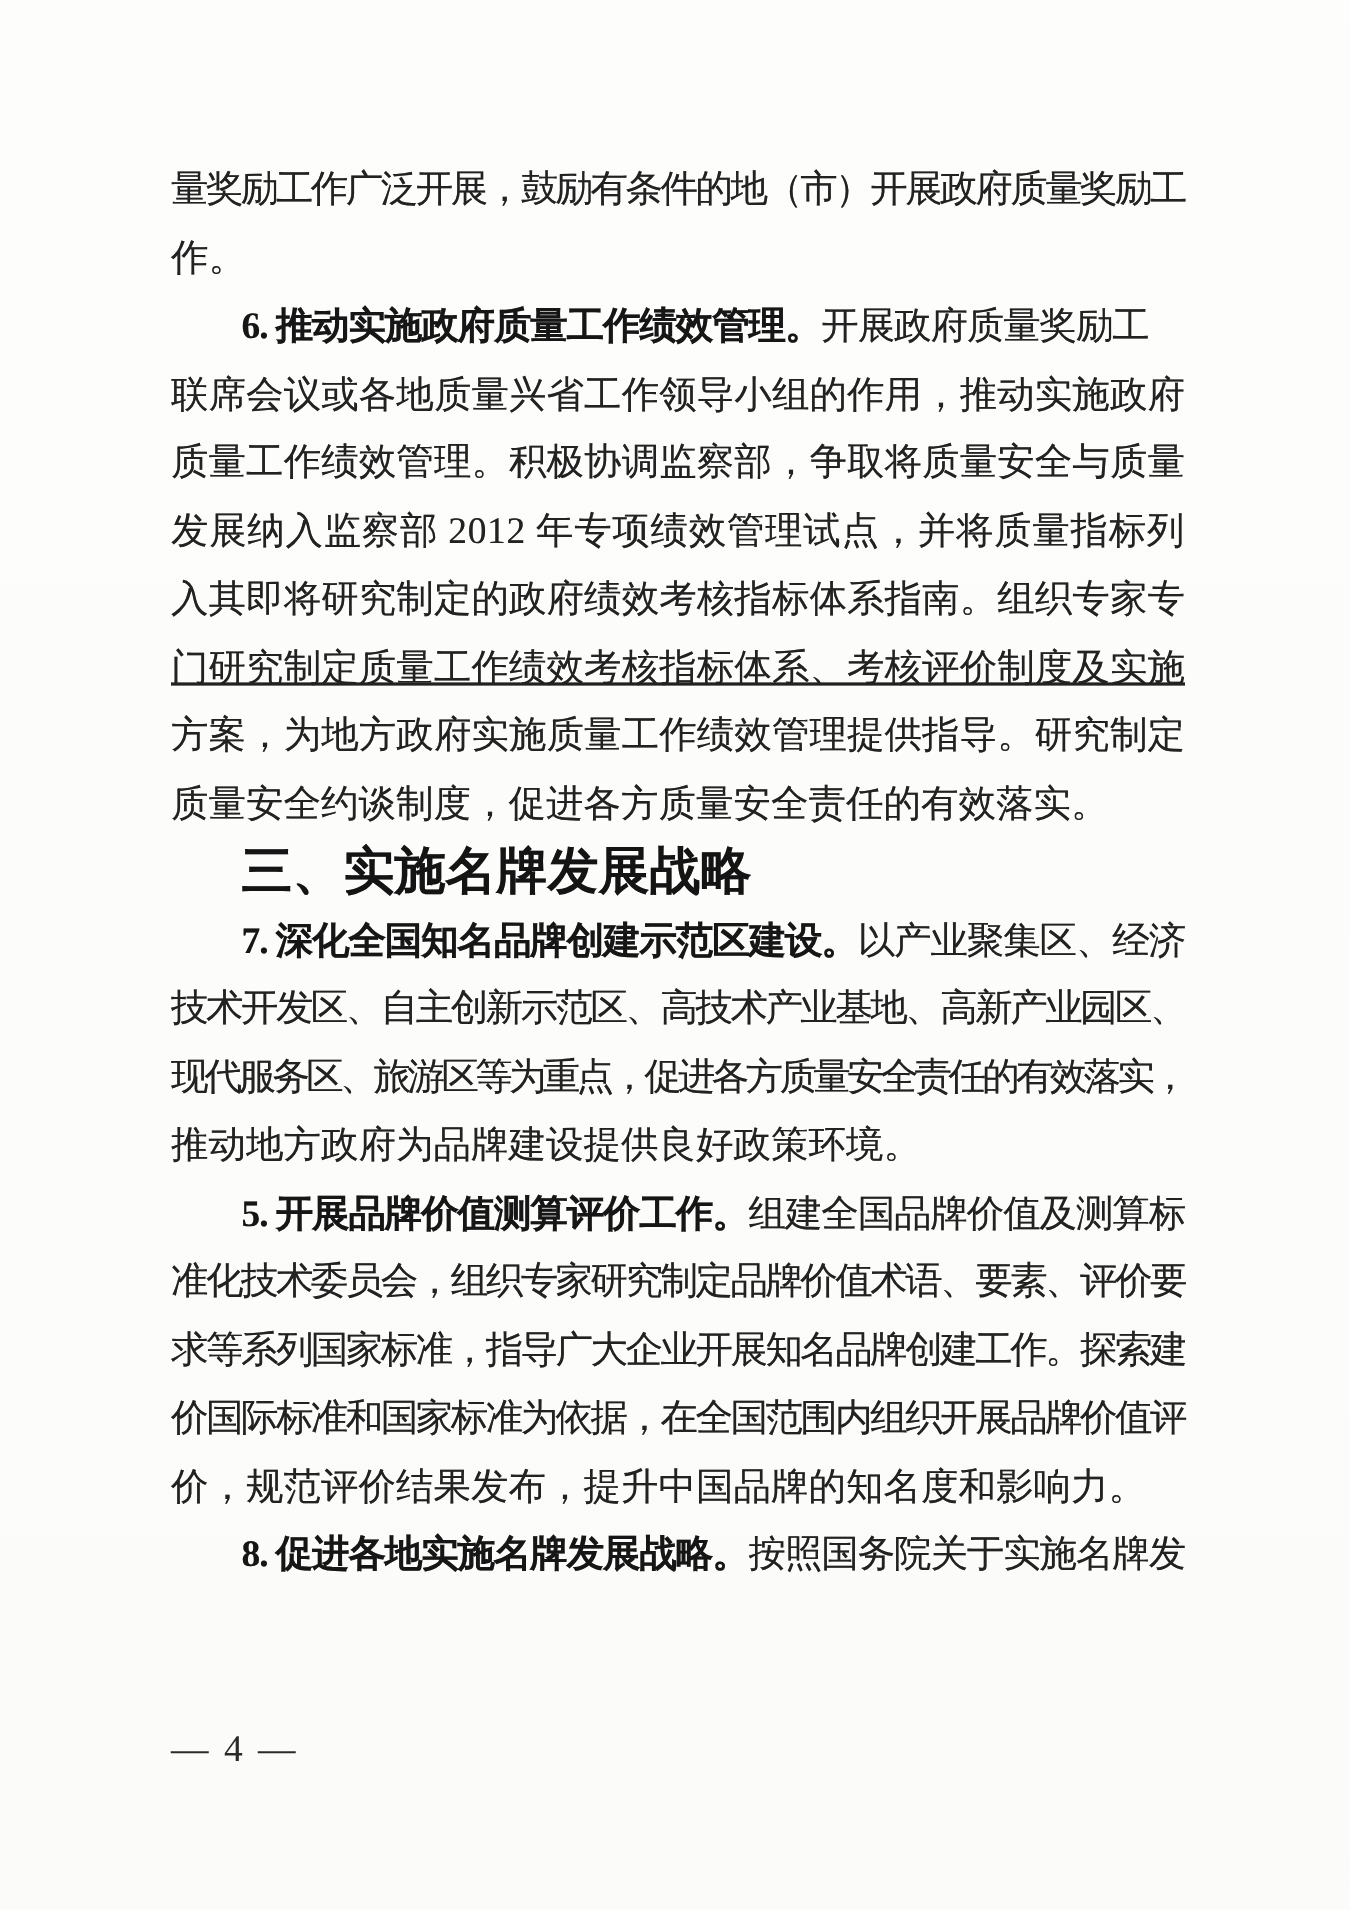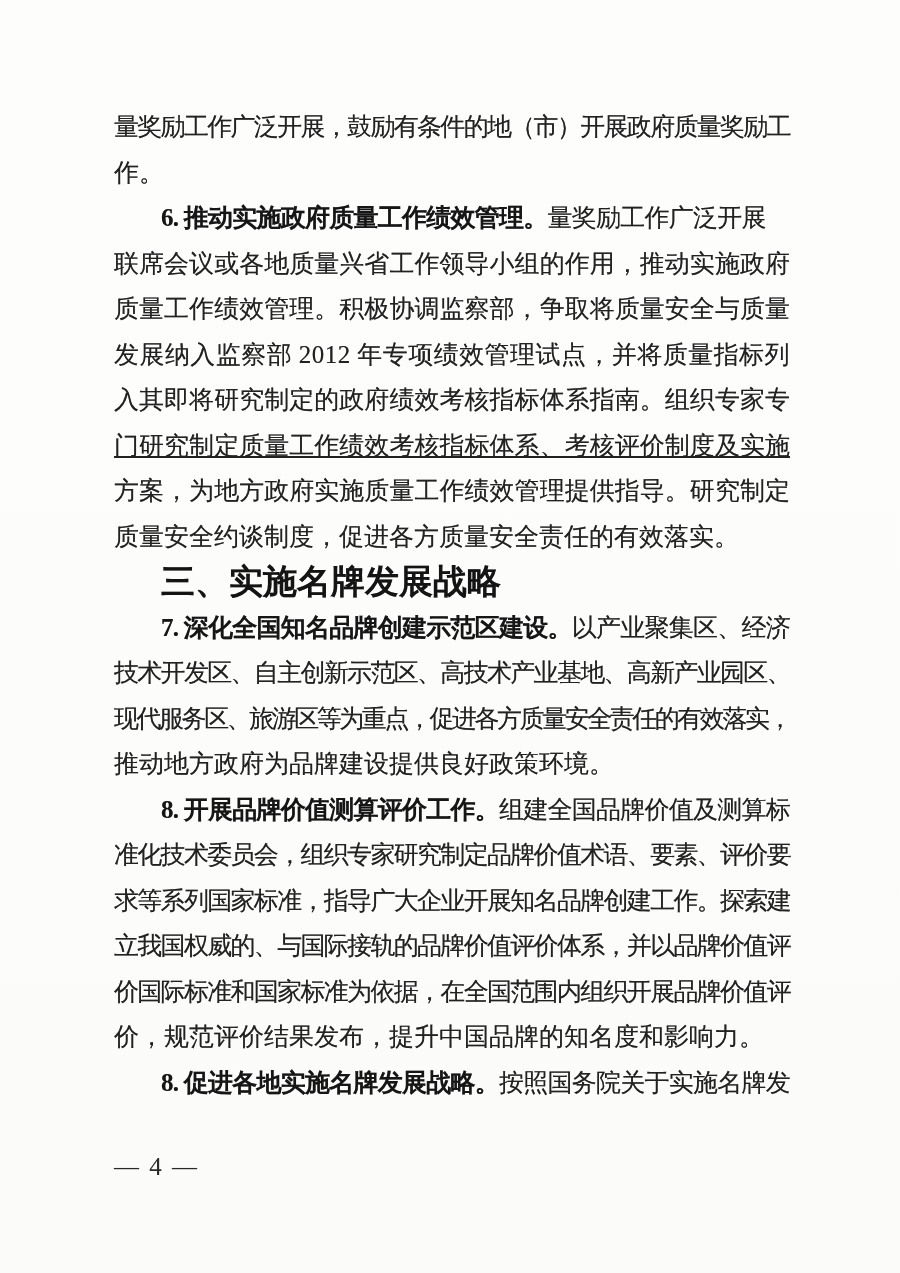--- a/index.html
+++ b/index.html
@@ -71,35 +71,34 @@
     color: #2a2a2a;
   }
 </style>
 </head>
 <body>
 
 <main class="scan-page">
   <div class="doc-body" id="doc-body">
       <div class="text-line" style="letter-spacing: -1.69px;"><span class="seg">量奖励工作广泛开展，鼓励有条件的地（市）开展政府质量奖励工</span></div>
       <div class="text-line"><span class="seg">作。</span></div>
-      <div class="text-line" style="letter-spacing: -0.75px;"><span class="indent-spacer"></span><span class="seg bold">6. 推动实施政府质量工作绩效管理。</span><span class="seg">量奖励工作广泛开展</span></div>
+      <div class="text-line" style="letter-spacing: -0.75px;"><span class="indent-spacer"></span><span class="seg bold">6. 推动实施政府质量工作绩效管理。</span><span class="seg">开展政府质量奖励工</span></div>
       <div class="text-line" style="letter-spacing: 0.037px;"><span class="seg">联席会议或各地质量兴省工作领导小组的作用，推动实施政府</span></div>
       <div class="text-line" style="letter-spacing: 0.037px;"><span class="seg">质量工作绩效管理。积极协调监察部，争取将质量安全与质量</span></div>
       <div class="text-line" style="letter-spacing: 0.45px;"><span class="seg">发展纳入监察部 2012 年专项绩效管理试点，并将质量指标列</span></div>
       <div class="text-line" style="letter-spacing: 0.037px;"><span class="seg">入其即将研究制定的政府绩效考核指标体系指南。组织专家专</span></div>
       <div class="text-line" style="letter-spacing: 0.037px; text-decoration: underline;"><span class="seg">门研究制定质量工作绩效考核指标体系、考核评价制度及实施</span></div>
       <div class="text-line" style="letter-spacing: 0.037px;"><span class="seg">方案，为地方政府实施质量工作绩效管理提供指导。研究制定</span></div>
       <div class="text-line"><span class="seg">质量安全约谈制度，促进各方质量安全责任的有效落实。</span></div>
       <div class="text-line section-heading"><span class="indent-spacer"></span><span class="seg">三、实施名牌发展战略</span></div>
       <div class="text-line" style="letter-spacing: -0.75px;"><span class="indent-spacer"></span><span class="seg bold">7. 深化全国知名品牌创建示范区建设。</span><span class="seg">以产业聚集区、经济</span></div>
       <div class="text-line" style="letter-spacing: -1.69px;"><span class="seg">技术开发区、自主创新示范区、高技术产业基地、高新产业园区、</span></div>
       <div class="text-line" style="letter-spacing: -2.467px;"><span class="seg">现代服务区、旅游区等为重点，促进各方质量安全责任的有效落实，</span></div>
       <div class="text-line"><span class="seg">推动地方政府为品牌建设提供良好政策环境。</span></div>
-      <div class="text-line" style="letter-spacing: -0.75px;"><span class="indent-spacer"></span><span class="seg bold">8. 开展品牌价值测算评价工作。</span><span class="seg">组建全国品牌价值及测算标</span></div>
+      <div class="text-line" style="letter-spacing: -0.75px;"><span class="indent-spacer"></span><span class="seg bold">5. 开展品牌价值测算评价工作。</span><span class="seg">组建全国品牌价值及测算标</span></div>
       <div class="text-line" style="letter-spacing: -1.69px;"><span class="seg">准化技术委员会，组织专家研究制定品牌价值术语、要素、评价要</span></div>
       <div class="text-line" style="letter-spacing: -1.69px;"><span class="seg">求等系列国家标准，指导广大企业开展知名品牌创建工作。探索建</span></div>
-      <div class="text-line" style="letter-spacing: -1.69px;"><span class="seg">立我国权威的、与国际接轨的品牌价值评价体系，并以品牌价值评</span></div>
       <div class="text-line" style="letter-spacing: -1.69px;"><span class="seg">价国际标准和国家标准为依据，在全国范围内组织开展品牌价值评</span></div>
       <div class="text-line"><span class="seg">价，规范评价结果发布，提升中国品牌的知名度和影响力。</span></div>
       <div class="text-line" style="letter-spacing: -0.75px;"><span class="indent-spacer"></span><span class="seg bold">8. 促进各地实施名牌发展战略。</span><span class="seg">按照国务院关于实施名牌发</span></div>
     </div>
   <div class="page-number">— 4 —</div>
 </main>
 
 </body></html>

